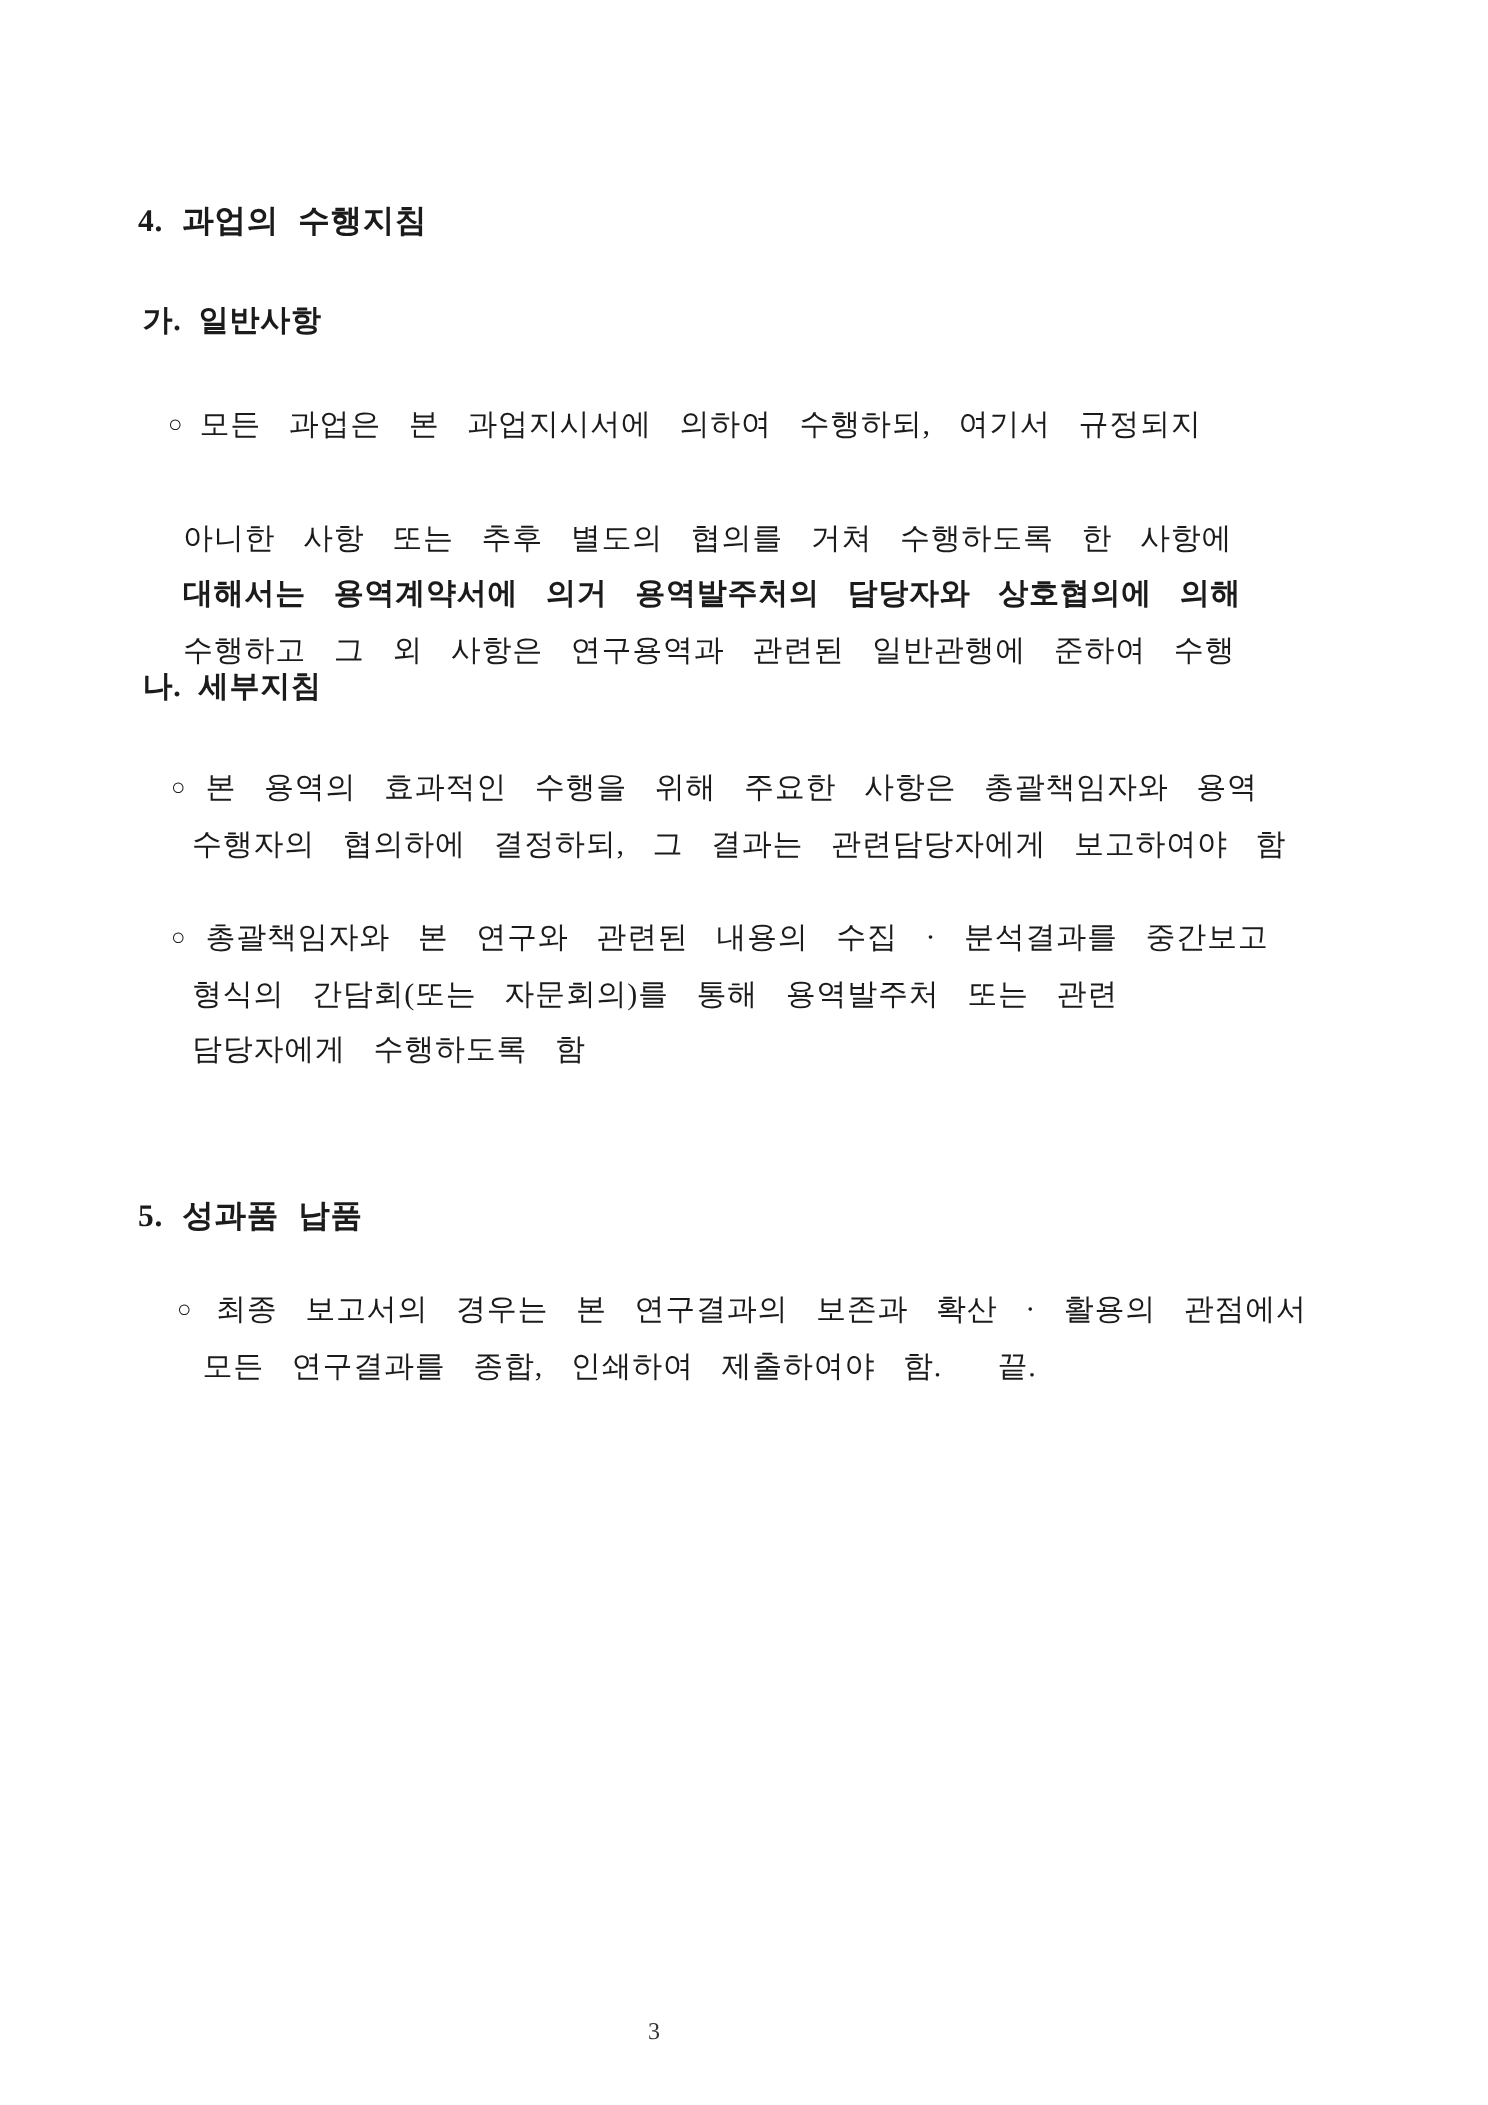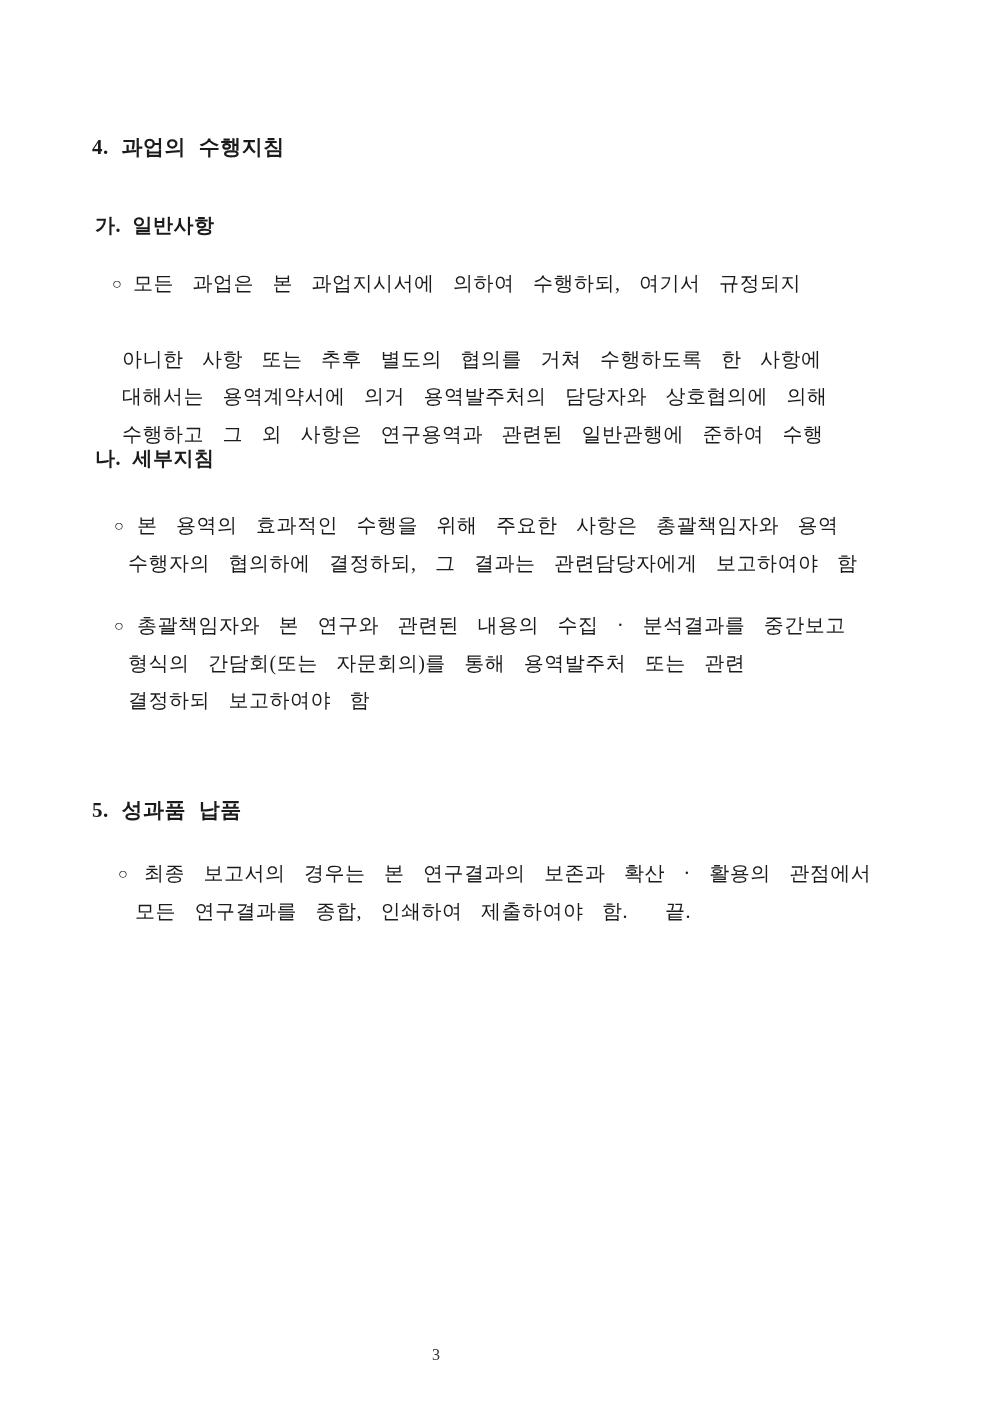--- a/index.html
+++ b/index.html
@@ -65,40 +65,40 @@
     color: #333333;
   }
 </style>
 </head>
 <body>
 
 <div class="page">
 
   <div class="heading-1" style="left:92px; top:134px;">4. 과업의 수행지침</div>
 
-  <div class="heading-2" style="left:95px; top:212px;">가. 일반사항</div>
+  <div class="heading-2" style="left:95px; top:201px;">가. 일반사항</div>
 
   <div class="para" style="left:112px; top:265px;">
     <div class="line"><span class="marker" style="width:21px;">○</span><span>모든 과업은 본 과업지시서에 의하여 수행하되, 여기서 규정되지</span></div>
     <div class="line" style="padding-left:10px;margin-top:38px;">아니한 사항 또는 추후 별도의 협의를 거쳐 수행하도록 한 사항에</div>
-    <div class="line" style="padding-left:10px;">대해서는 용역계약서에 의거 용역발주처의 담당자와 상호협의에 의해</div>
+    <div class="line" style="padding-left:10px;font-weight:bold;">대해서는 용역계약서에 의거 용역발주처의 담당자와 상호협의에 의해</div>
     <div class="line" style="padding-left:10px;">수행하고 그 외 사항은 연구용역과 관련된 일반관행에 준하여 수행</div>
   </div>
 
   <div class="heading-2" style="left:95px; top:445px;">나. 세부지침</div>
 
   <div class="para" style="left:114px; top:507px;">
     <div class="line"><span class="marker" style="width:23px;">○</span><span>본 용역의 효과적인 수행을 위해 주요한 사항은 총괄책임자와 용역</span></div>
     <div class="line" style="padding-left:14px;">수행자의 협의하에 결정하되, 그 결과는 관련담당자에게 보고하여야 함</div>
   </div>
 
   <div class="para" style="left:114px; top:607px;">
     <div class="line"><span class="marker" style="width:23px;">○</span><span>총괄책임자와 본 연구와 관련된 내용의 수집 · 분석결과를 중간보고</span></div>
     <div class="line" style="padding-left:14px;">형식의 간담회(또는 자문회의)를 통해 용역발주처 또는 관련</div>
-    <div class="line" style="padding-left:14px;">결정하되 보고하여야 함</div>
+    <div class="line" style="padding-left:14px;">담당자에게 수행하도록 함</div>
   </div>
 
   <div class="heading-1" style="left:92px; top:797px;">5. 성과품 납품</div>
 
   <div class="para" style="left:118px; top:855px;">
     <div class="line"><span class="marker" style="width:26px;">○</span><span>최종 보고서의 경우는 본 연구결과의 보존과 확산 · 활용의 관점에서</span></div>
     <div class="line" style="padding-left:17px;">모든 연구결과를 종합, 인쇄하여 제출하여야 함.  끝.</div>
   </div>
 
   <div class="footer-page-number">3</div>

